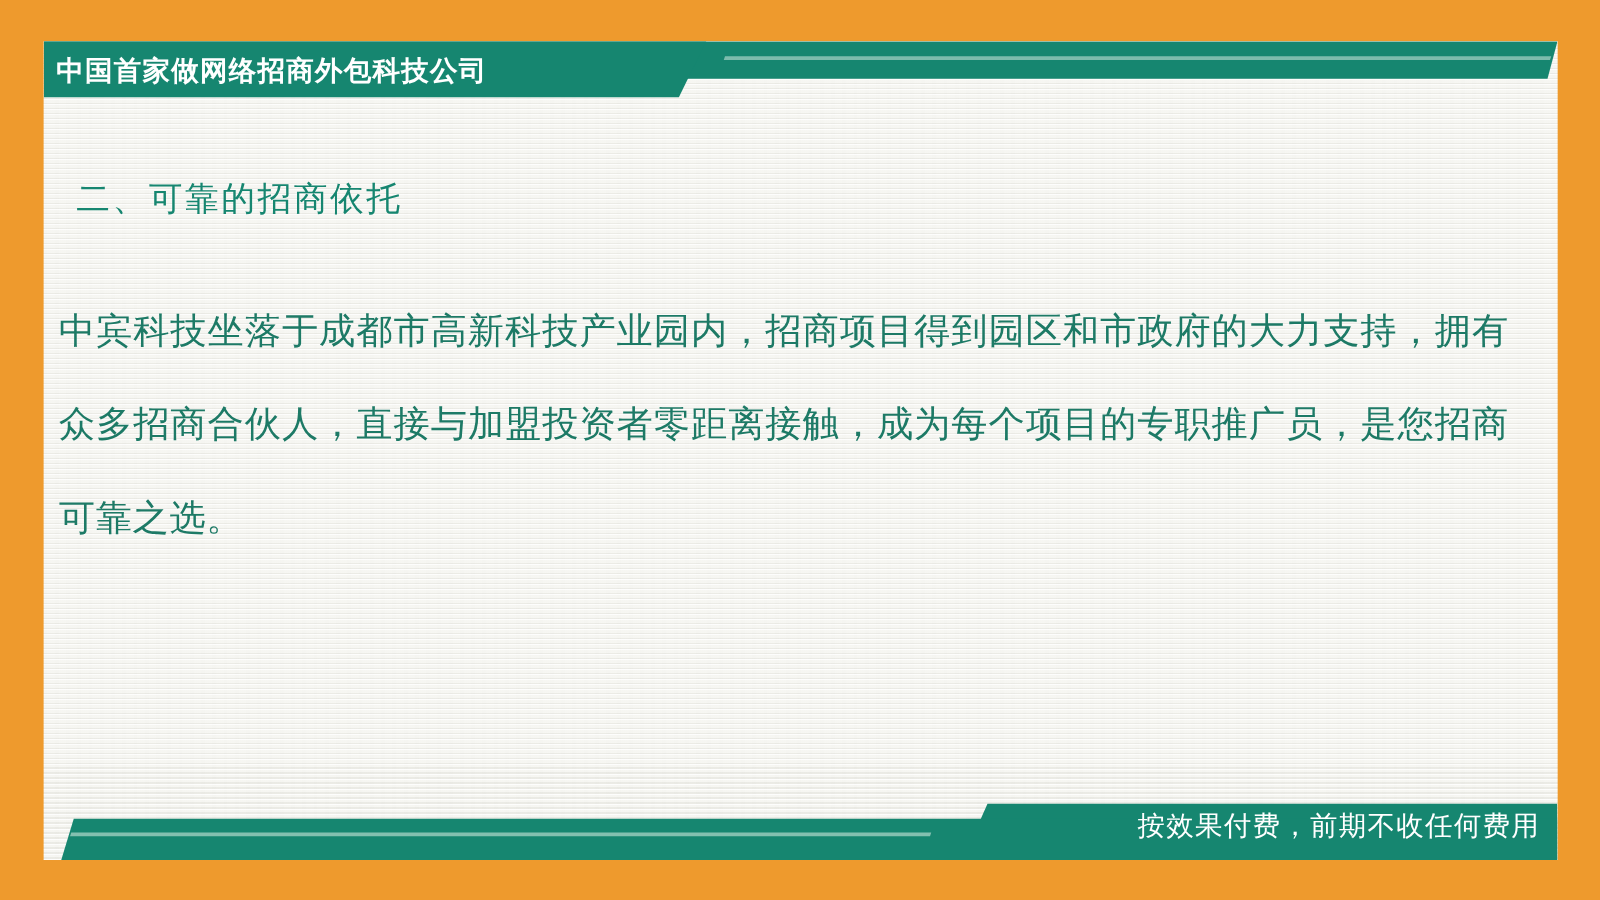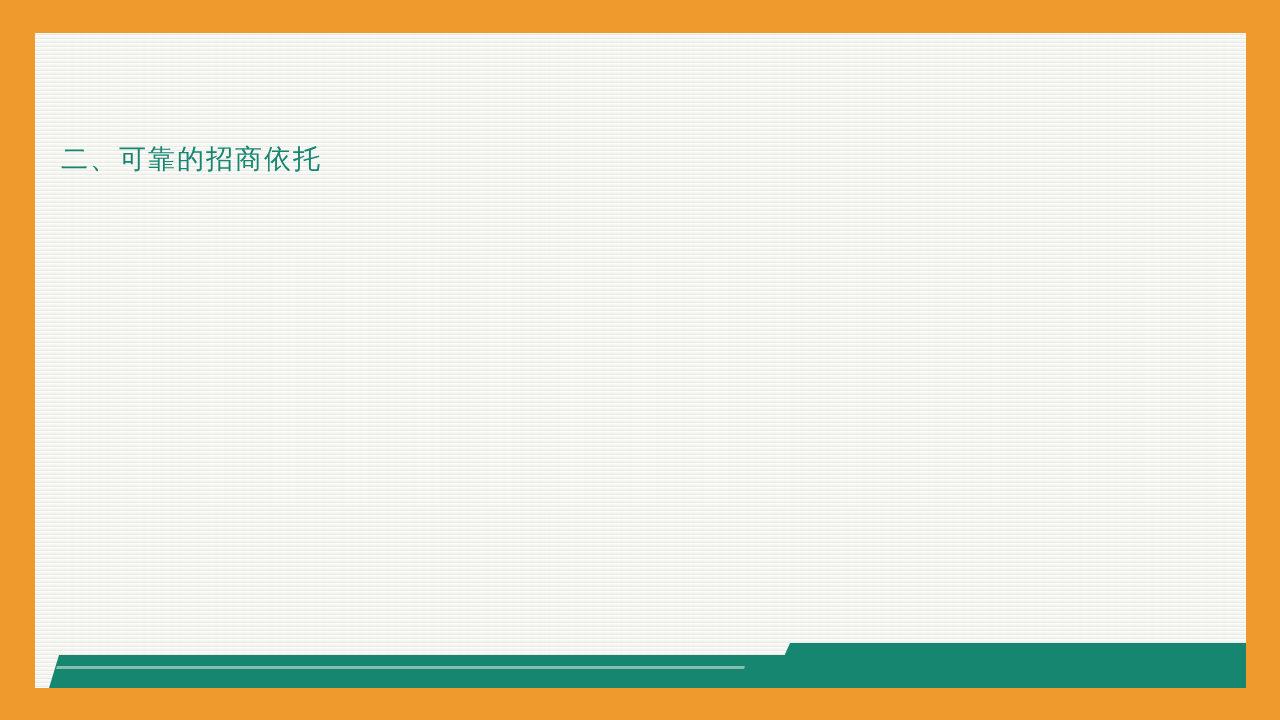--- a/index.html
+++ b/index.html
@@ -129,29 +129,44 @@
     z-index: 3;
   }
 </style>
 </head>
 <body>
 
 <div class="slide">
 
   <div class="canvas">
 
+    <div class="header-band">
+      <svg width="1211" height="45" viewBox="0 0 1211 45" xmlns="http://www.w3.org/2000/svg">
+
+        <polygon points="0,0 1211,0 1203,30 0,30" fill="#168670"></polygon>
+
+        <polygon points="0,0 530,0 508,45 0,45" fill="#168670"></polygon>
+
+        <polygon points="545,12 1206,12 1205,15 544,15" fill="#8fc6b7" opacity="0.85"></polygon>
+      </svg>
+      <div class="header-title">中国首家做网络招商外包科技公司</div>
+    </div>
 
     <div class="section-heading">二、可靠的招商依托</div>
 
+    <div class="body-copy">
+      <p>中宾科技坐落于成都市高新科技产业园内，招商项目得到园区和市政府的大力支持，拥有众多招商合伙人，直接与加盟投资者零距离接触，成为每个项目的专职推广员，是您招商可靠之选。</p>
+    </div>
 
     <div class="footer-band">
       <svg width="1211" height="60" viewBox="0 0 1211 60" xmlns="http://www.w3.org/2000/svg">
 
         <polygon points="755,15 1211,15 1211,60 735,60" fill="#168670"></polygon>
 
         <polygon points="24,27 1211,27 1211,60 14,60" fill="#168670"></polygon>
 
         <polygon points="22,38 710,38 709,41 21,41" fill="#8fc6b7" opacity="0.9"></polygon>
       </svg>
+      <div class="footer-text">按效果付费，前期不收任何费用</div>
     </div>
 
   </div>
 </div>
 
 </body></html>

